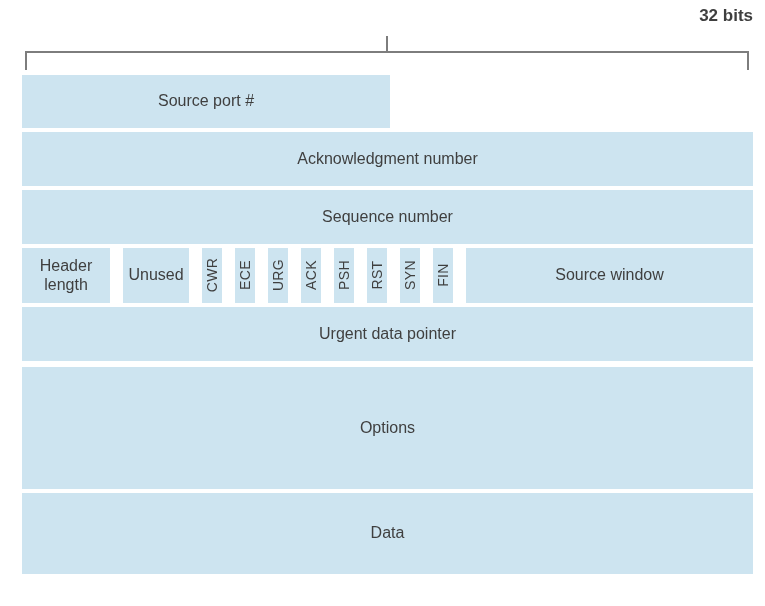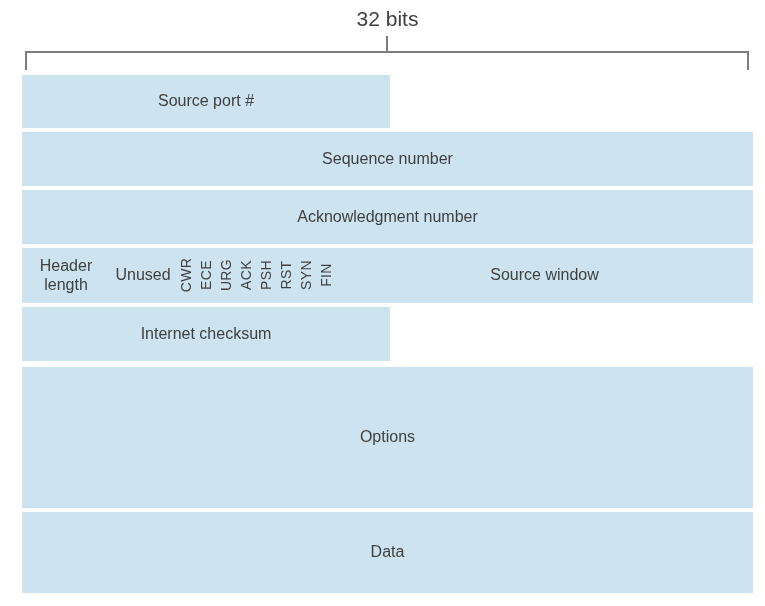--- a/index.html
+++ b/index.html
@@ -14,23 +14,24 @@
     background: #ffffff;
     font-family: "Liberation Sans", sans-serif;
     color: #3f3f3f;
     overflow: hidden;
   }
   .bits-label {
     position: absolute;
     top: 4px;
     left: 22px;
     width: 731px;
-    text-align: center;
-    font-size: 21px;
+    text-align: right;
+    font-size: 17px;
     line-height: 1.4;
+    font-weight: bold;
   }
   .center-tick {
     position: absolute;
     left: 386px;
     top: 36px;
     width: 2px;
     height: 16px;
     background: #7d7d7d;
   }
   .bracket {
@@ -47,38 +48,38 @@
   .grid {
     position: absolute;
     top: 75px;
     left: 22px;
     width: 731px;
     display: flex;
     flex-direction: column;
   }
   .row {
     display: flex;
-    gap: 0;
+    gap: 13px;
     margin-bottom: 4px;
   }
   .row.pre-options { margin-bottom: 6px; }
   .row:last-child { margin-bottom: 0; }
   .cell {
     background: #cde4f0;
     display: flex;
     align-items: center;
     justify-content: center;
     text-align: center;
     font-size: 16px;
     line-height: 1.15;
   }
   .h53 { height: 53px; }
   .h54 { height: 54px; }
   .h55 { height: 55px; }
-  .h115 { height: 141px; }
+  .h115 { height: 122px; }
   .h107 { height: 81px; }
   .w-left   { width: 368px; flex: 0 0 auto; }
   .w-grow   { flex: 1 1 auto; }
   .w-hdrlen { width: 88px; flex: 0 0 auto; padding: 0 12px; box-sizing: border-box; }
   .w-unused { width: 66px; flex: 0 0 auto; }
   .w-flag   { width: 20px; flex: 0 0 auto; }
   .flag-text {
     transform: rotate(-90deg);
     white-space: nowrap;
     font-size: 14px;
@@ -94,25 +95,25 @@
   <div class="center-tick"></div>
   <div class="bracket"></div>
 
   <div class="grid">
 
     <div class="row">
       <div class="cell h53 w-left">Source port #</div>
     </div>
 
     <div class="row">
-      <div class="cell h54 w-grow">Sequence number</div>
+      <div class="cell h54 w-grow">Acknowledgment number</div>
     </div>
 
     <div class="row">
-      <div class="cell h54 w-grow">Acknowledgment number</div>
+      <div class="cell h54 w-grow">Sequence number</div>
     </div>
 
     <div class="row">
       <div class="cell h55 w-hdrlen">Header length</div>
       <div class="cell h55 w-unused">Unused</div>
       <div class="cell h55 w-flag">
           <span class="flag-text">CWR</span>
         </div>
       <div class="cell h55 w-flag">
           <span class="flag-text">ECE</span>
@@ -132,21 +133,21 @@
       <div class="cell h55 w-flag">
           <span class="flag-text">SYN</span>
         </div>
       <div class="cell h55 w-flag">
           <span class="flag-text">FIN</span>
         </div>
       <div class="cell h55 w-grow">Source window</div>
     </div>
 
     <div class="row pre-options">
-      <div class="cell h54 w-left">Internet checksum</div>
+      <div class="cell h54 w-grow">Urgent data pointer</div>
     </div>
 
     <div class="row">
       <div class="cell h115 w-grow">Options</div>
     </div>
 
     <div class="row">
       <div class="cell h107 w-grow">Data</div>
     </div>
 

